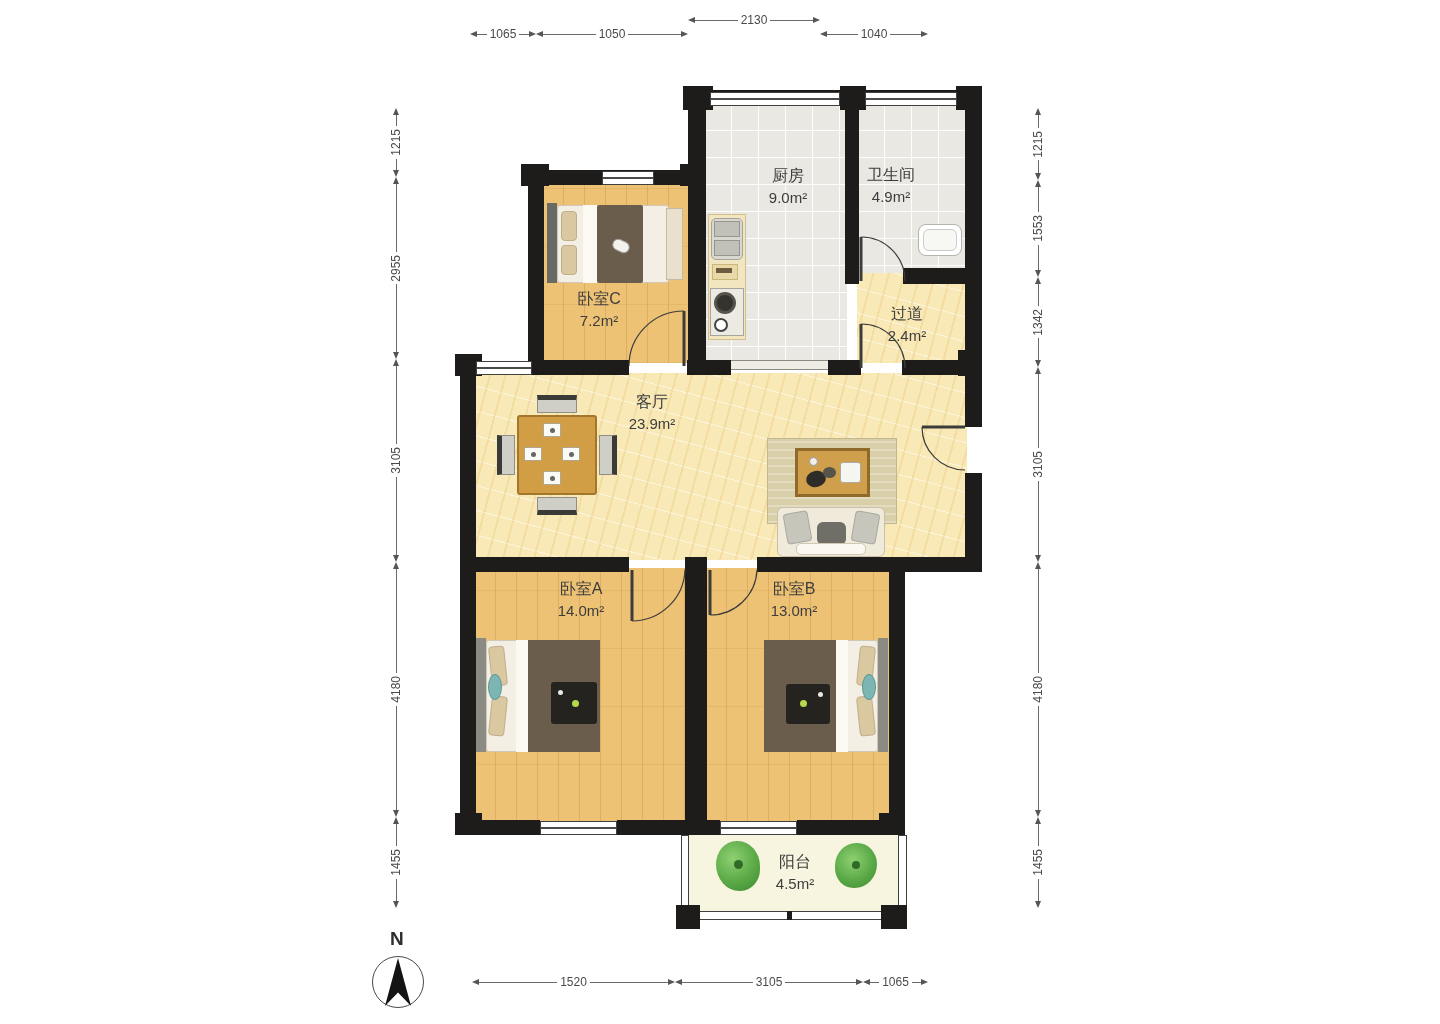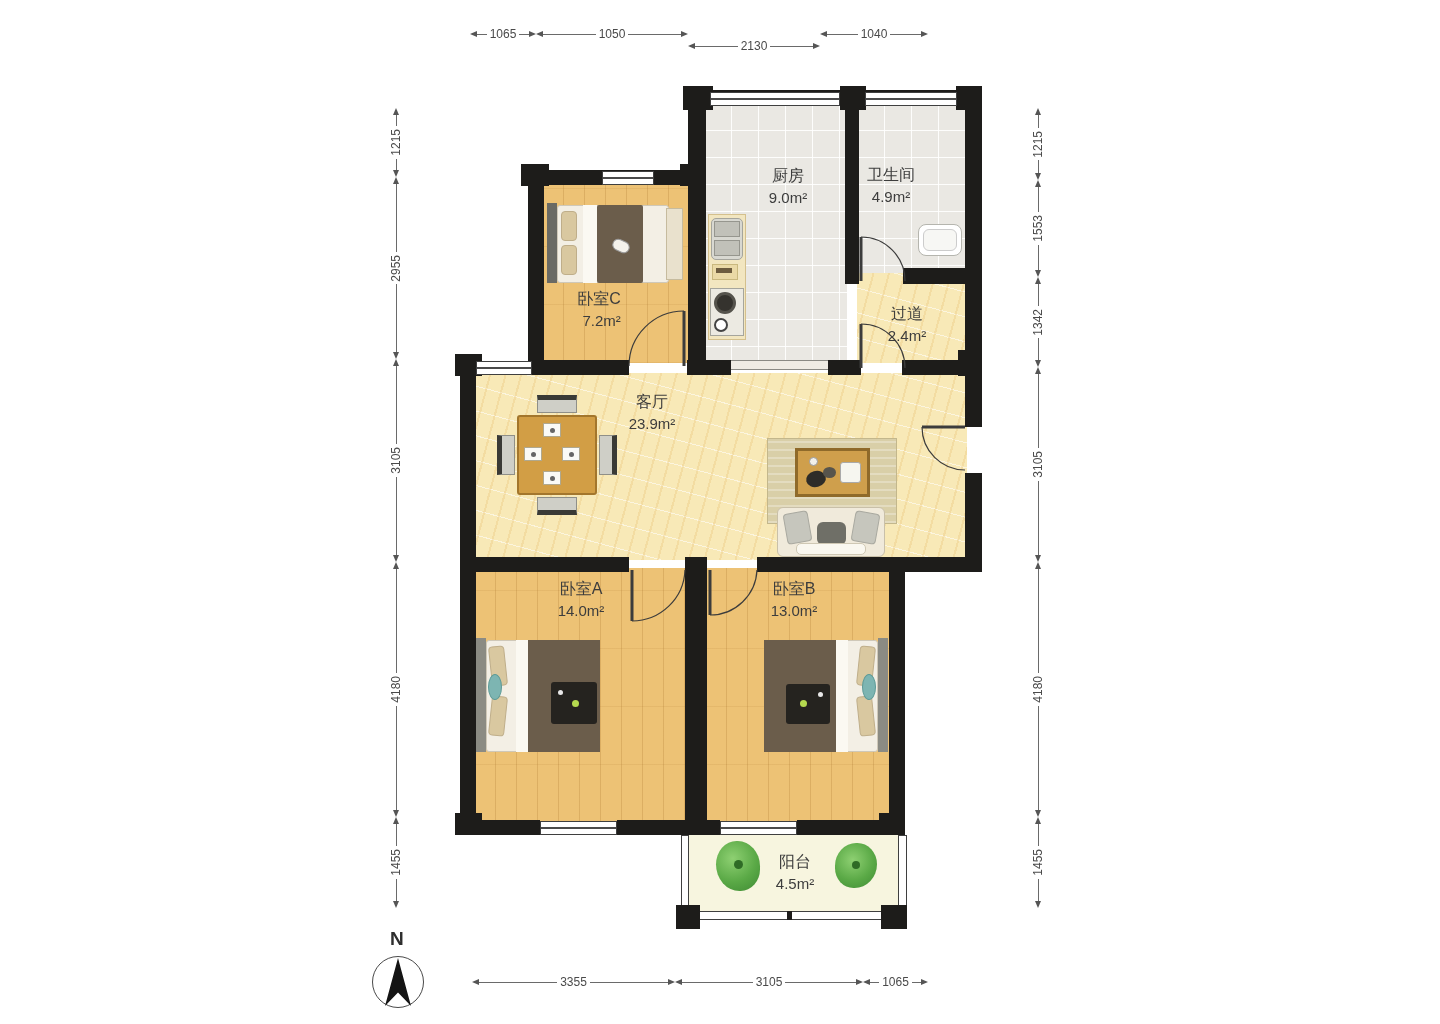--- a/index.html
+++ b/index.html
@@ -221,21 +221,21 @@
   </svg>
 
   <div class="rlabel" style="left:788px;top:186px;">
     <span class="nm">厨房</span>
     <span class="ar">9.0m²</span>
   </div>
   <div class="rlabel" style="left:891px;top:185px;">
     <span class="nm">卫生间</span>
     <span class="ar">4.9m²</span>
   </div>
-  <div class="rlabel" style="left:599px;top:309px;text-align:right;">
+  <div class="rlabel" style="left:599px;top:309px;">
     <span class="nm">卧室C</span>
     <span class="ar">7.2m²</span>
   </div>
   <div class="rlabel" style="left:907px;top:324px;text-align:center;">
     <span class="nm">过道</span>
     <span class="ar">2.4m²</span>
   </div>
   <div class="rlabel" style="left:652px;top:412px;">
     <span class="nm">客厅</span>
     <span class="ar">23.9m²</span>
@@ -260,39 +260,39 @@
       <span class="tl"></span>
       <span class="arw r"></span>
   </div>
   <div class="hdim" style="left:536px;top:27px;width:152px;">
     <span class="arw l"></span>
       <span class="tl"></span>
       <span class="lb">1050</span>
       <span class="tl"></span>
       <span class="arw r"></span>
   </div>
-  <div class="hdim" style="left:688px;top:39px;width:132px;">
+  <div class="hdim" style="left:688px;top:13px;width:132px;">
     <span class="arw l"></span>
       <span class="tl"></span>
       <span class="lb">2130</span>
       <span class="tl"></span>
       <span class="arw r"></span>
   </div>
   <div class="hdim" style="left:820px;top:27px;width:108px;">
     <span class="arw l"></span>
       <span class="tl"></span>
       <span class="lb">1040</span>
       <span class="tl"></span>
       <span class="arw r"></span>
   </div>
 
   <div class="hdim" style="left:472px;top:975px;width:203px;">
     <span class="arw l"></span>
       <span class="tl"></span>
-      <span class="lb">3355</span>
+      <span class="lb">1520</span>
       <span class="tl"></span>
       <span class="arw r"></span>
   </div>
   <div class="hdim" style="left:675px;top:975px;width:188px;">
     <span class="arw l"></span>
       <span class="tl"></span>
       <span class="lb">3105</span>
       <span class="tl"></span>
       <span class="arw r"></span>
   </div>

